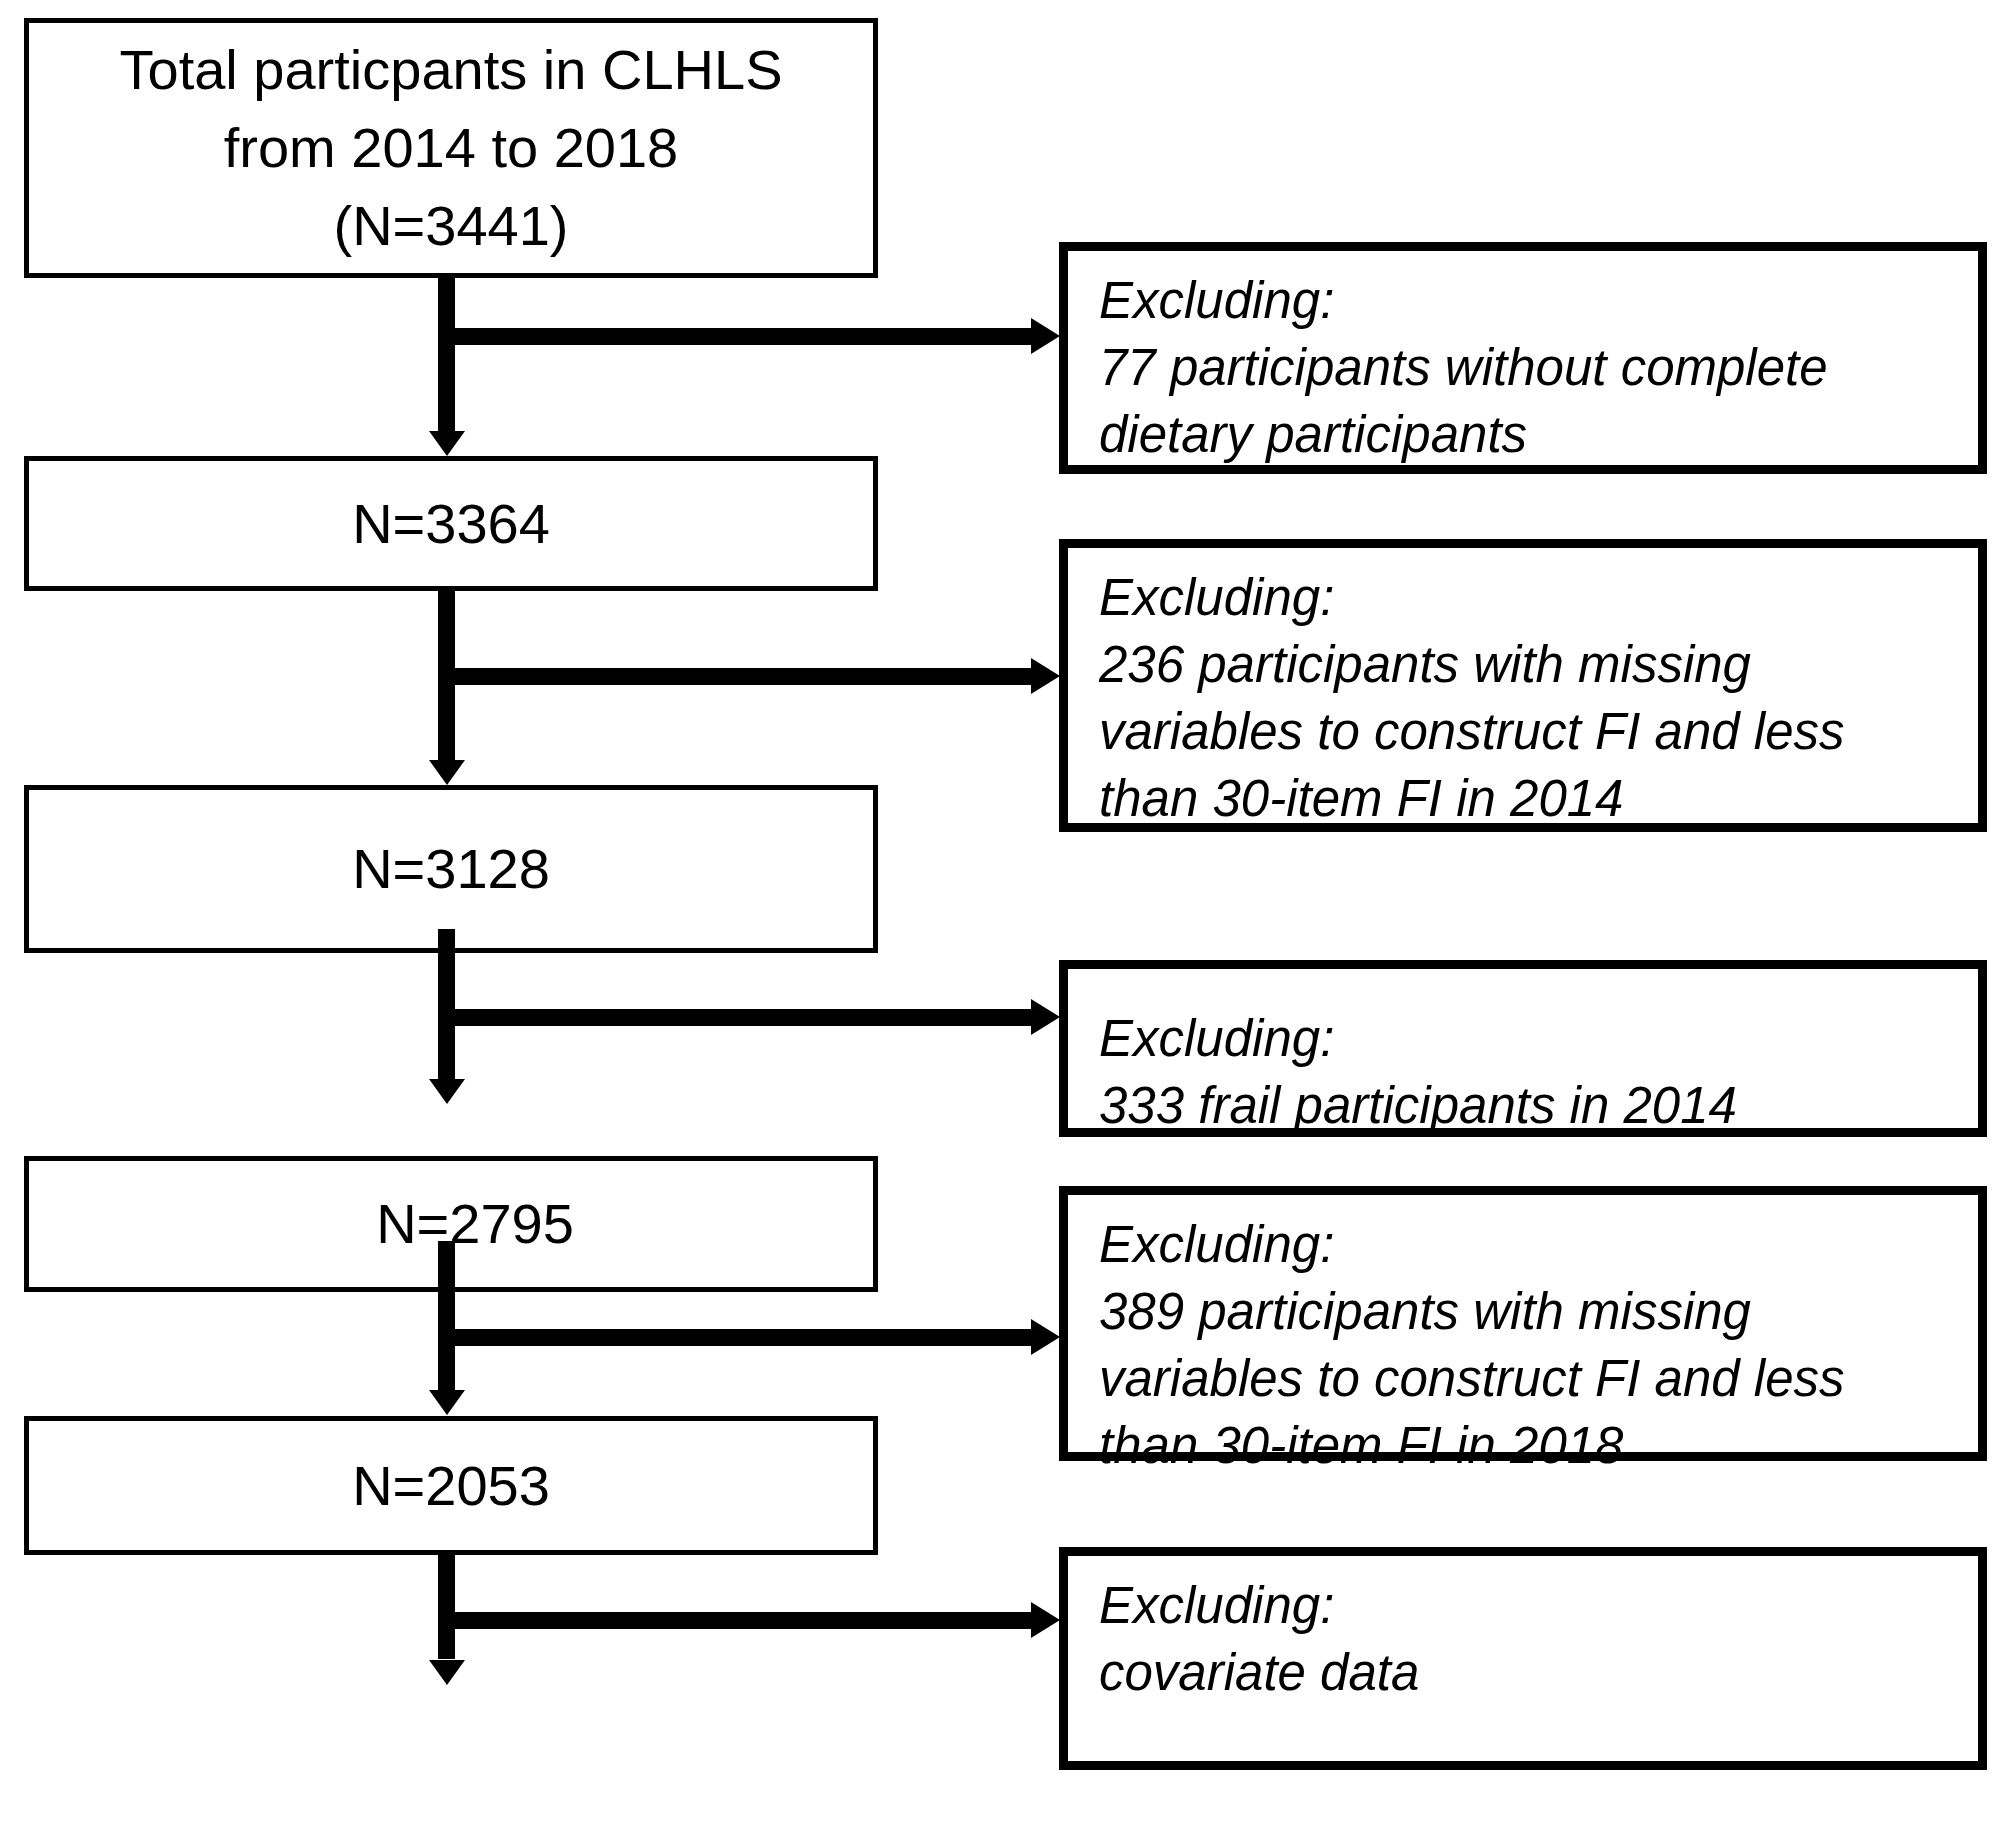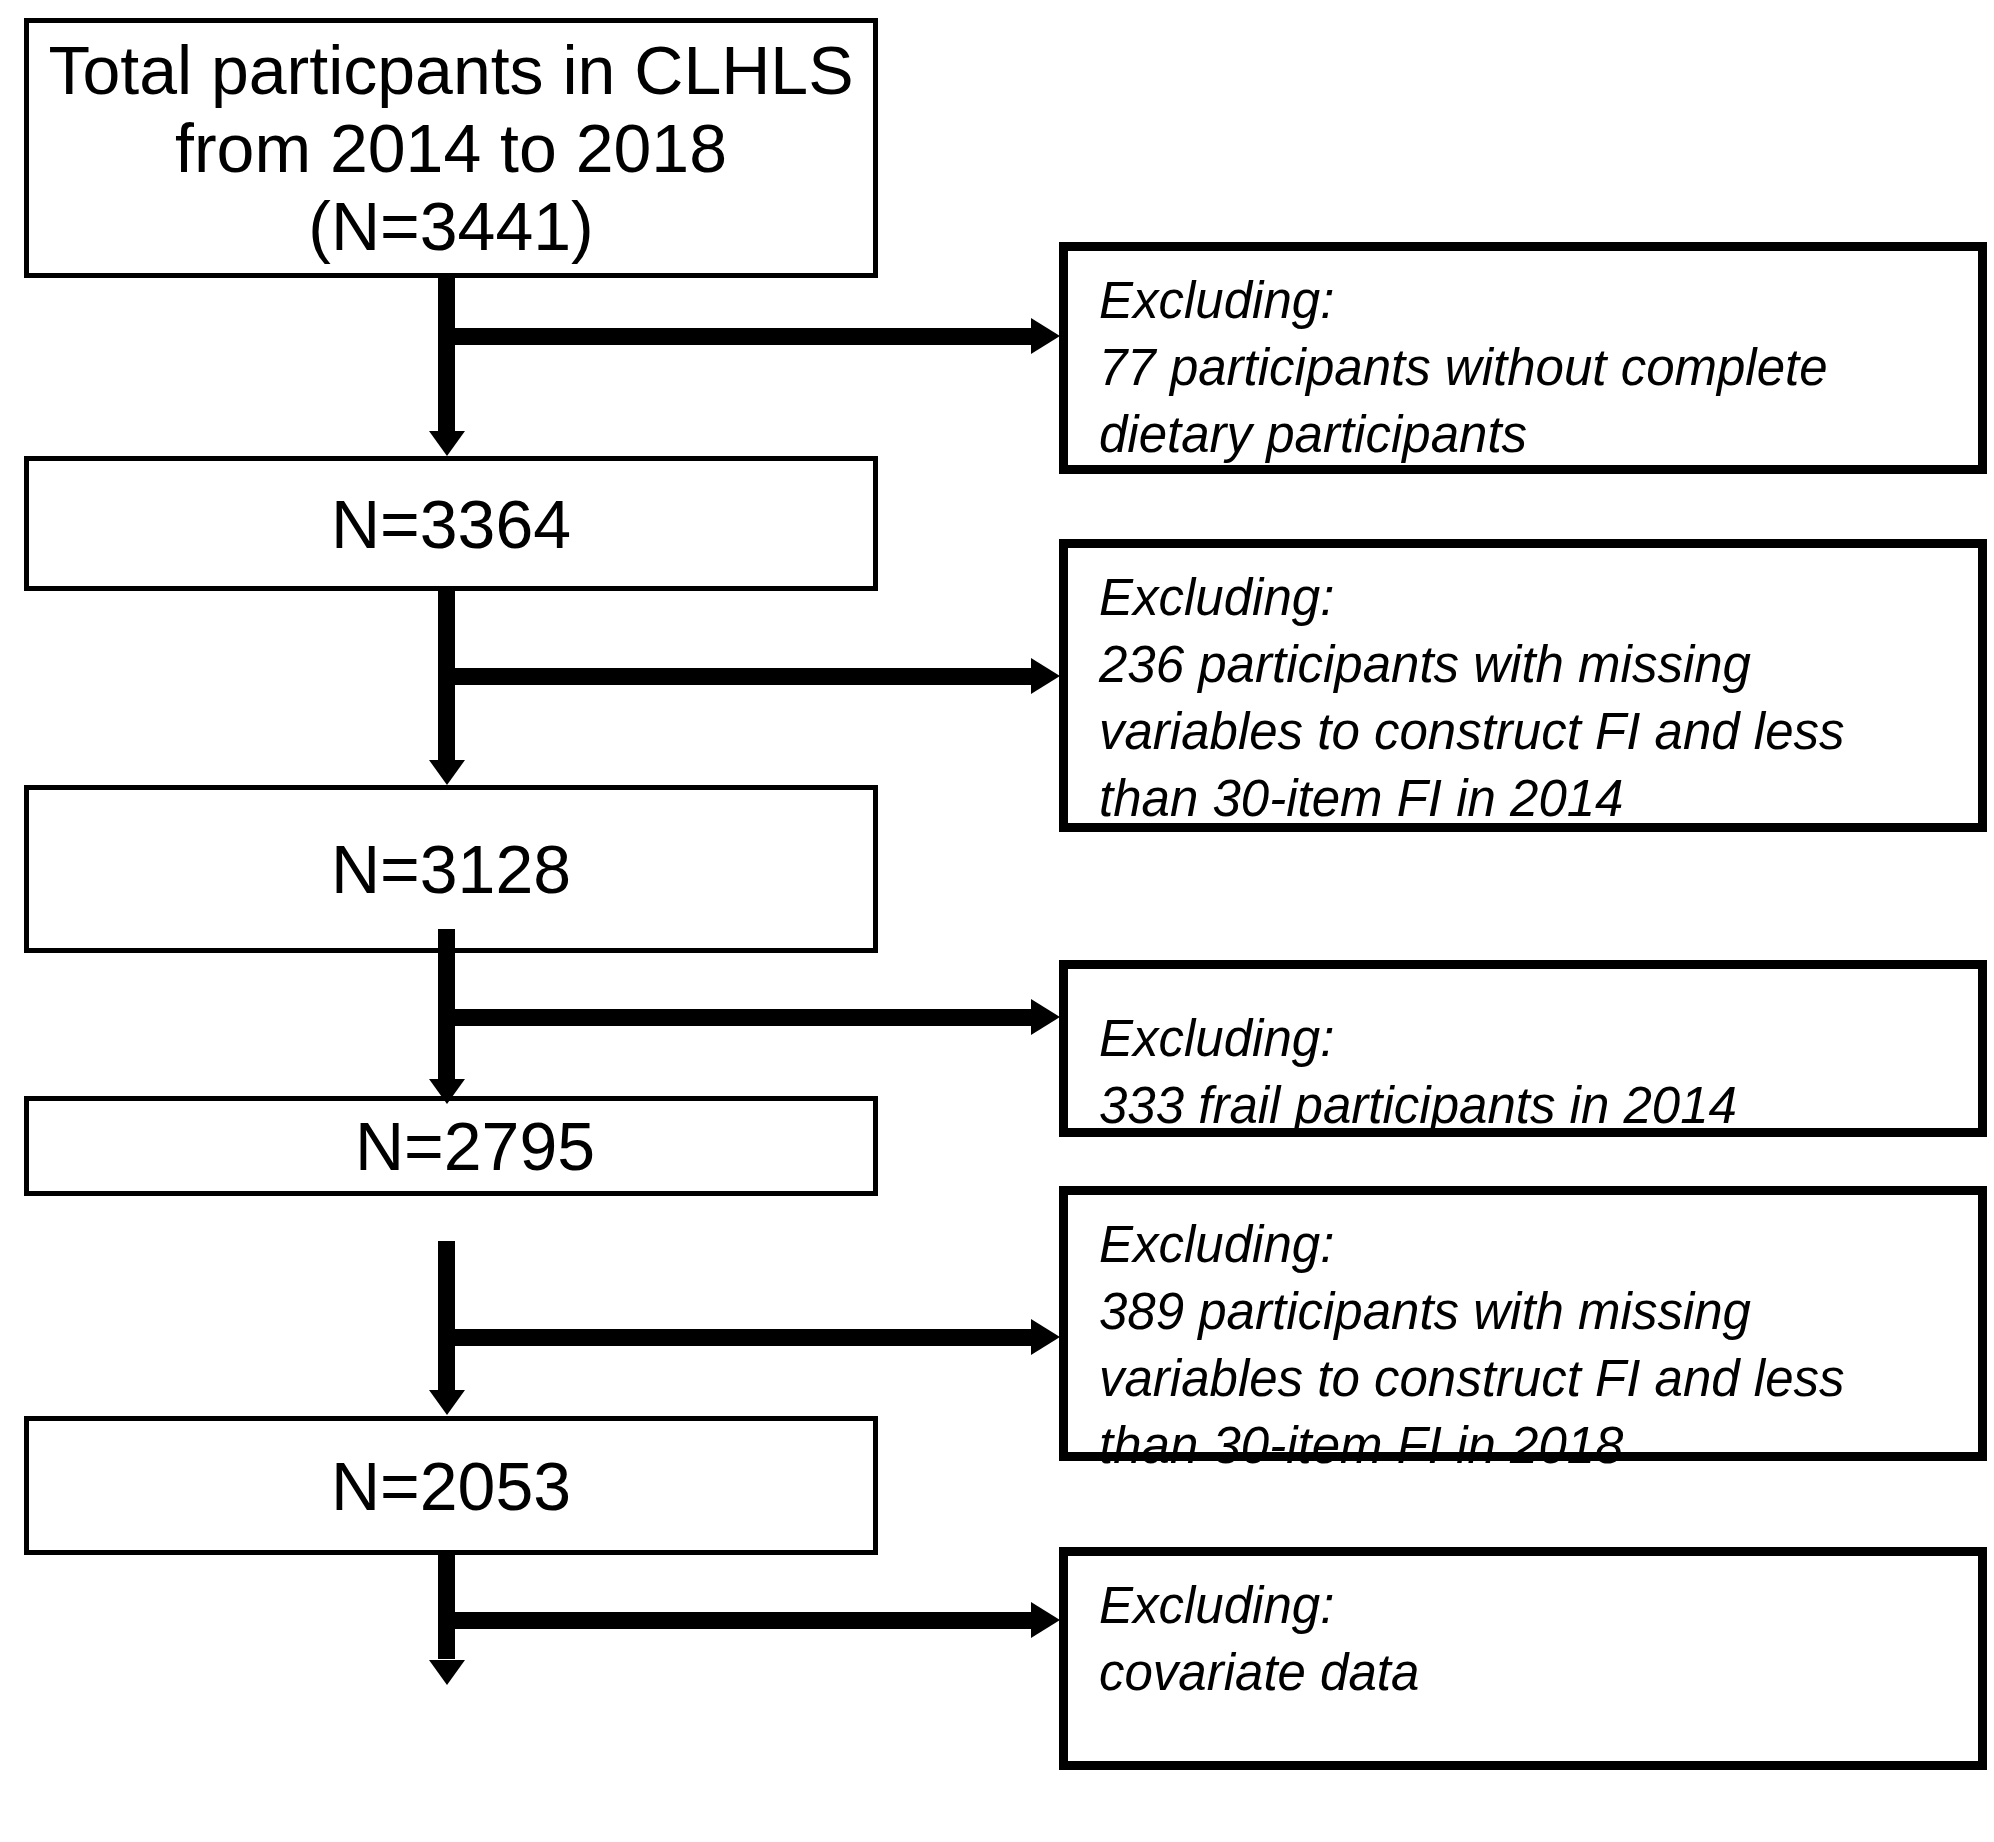--- a/index.html
+++ b/index.html
@@ -19,21 +19,21 @@
   
   .mbox{
     position:absolute;left:24px;width:854px;
     border:5.4px solid var(--line);
     background:var(--bg);
     box-sizing:border-box;
     display:flex;flex-direction:column;
     align-items:center;justify-content:center;
     text-align:center;
   }
-  .mbox .ln{font-size:68px;line-height:78px;white-space:nowrap;}
+  .mbox .ln{font-size:56px;line-height:78px;white-space:nowrap;}
 
   
   .ebox{
     position:absolute;left:1059px;width:928px;
     border:9.6px solid var(--line);
     background:var(--bg);
     box-sizing:border-box;
     padding:15.6px 6px 0 31px;
     text-align:left;
     font-style:italic;
@@ -68,21 +68,21 @@
   </div>
 
   <div class="mbox" style="top:456px;height:135px;text-align:center;">
     <div class="ln">N=3364</div>
   </div>
 
   <div class="mbox" style="top:785px;height:168px;">
     <div class="ln">N=3128</div>
   </div>
 
-  <div class="mbox" style="top:1096px;height:100px;padding-left:48px;">
+  <div class="mbox" style="top:1156px;height:136px;padding-left:48px;">
     <div class="ln">N=2795</div>
   </div>
 
   <div class="mbox" style="top:1416px;height:139px;">
     <div class="ln">N=2053</div>
   </div>
 
 
   <div class="ebox" style="top:242px;height:232px;">
     <div class="ln">Excluding:</div>

